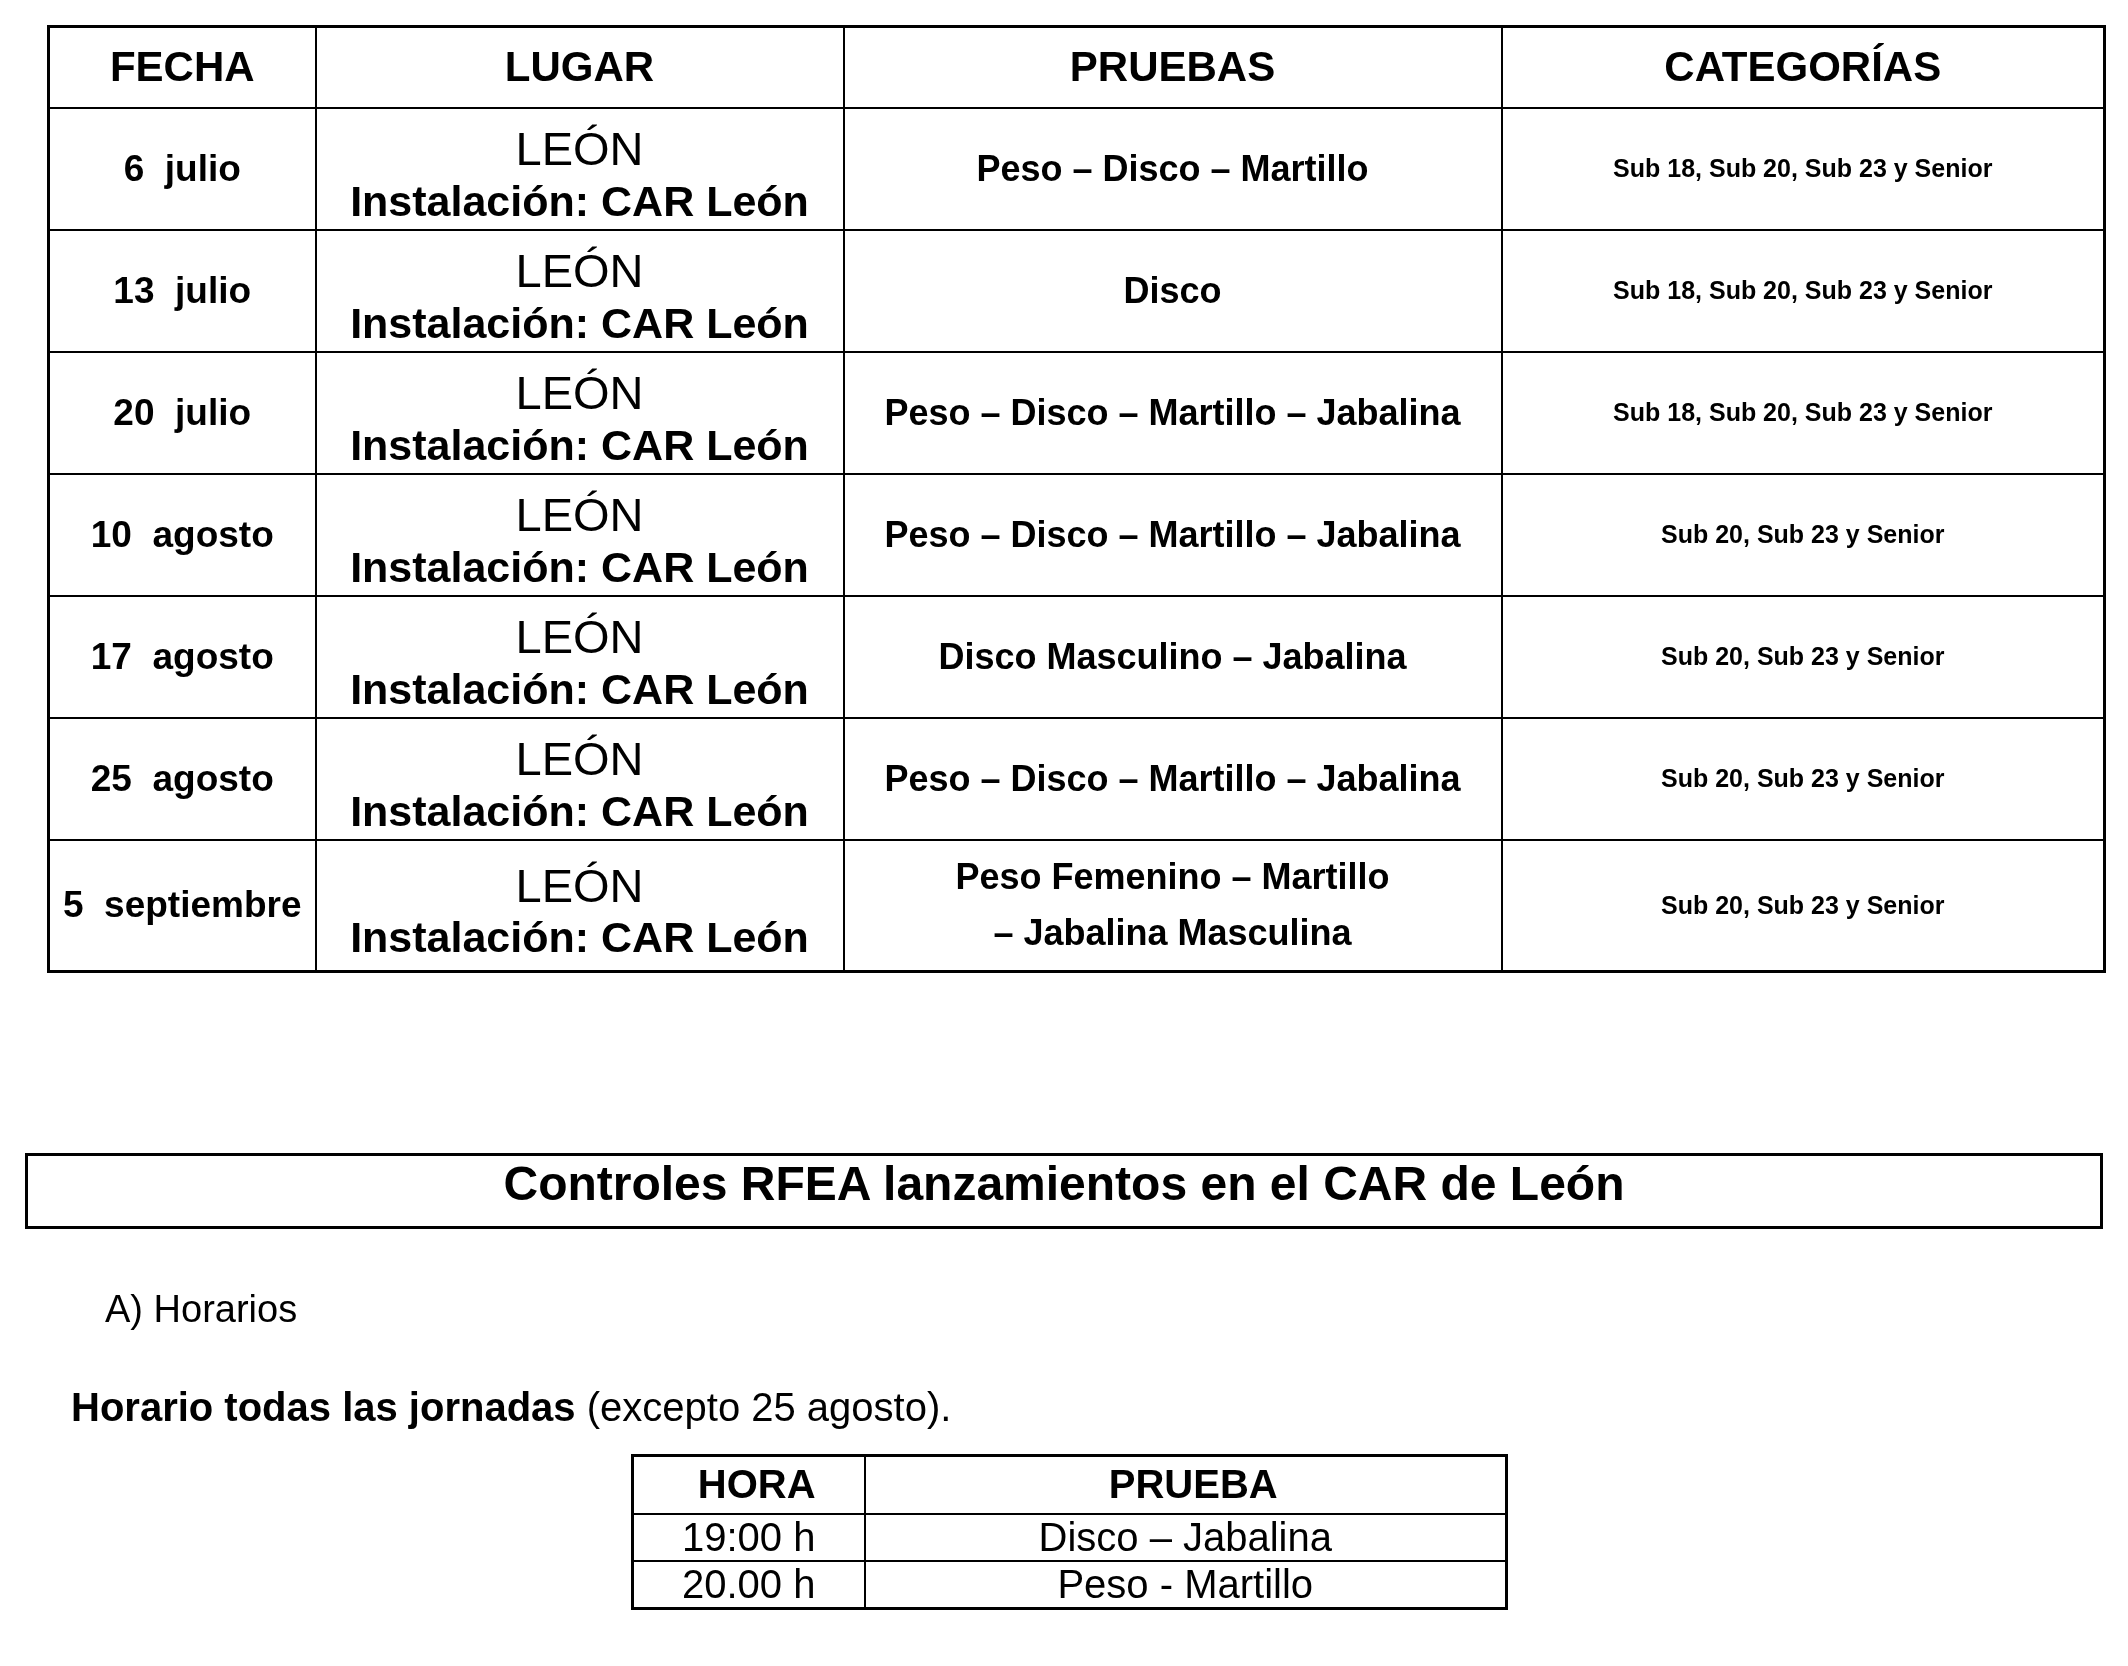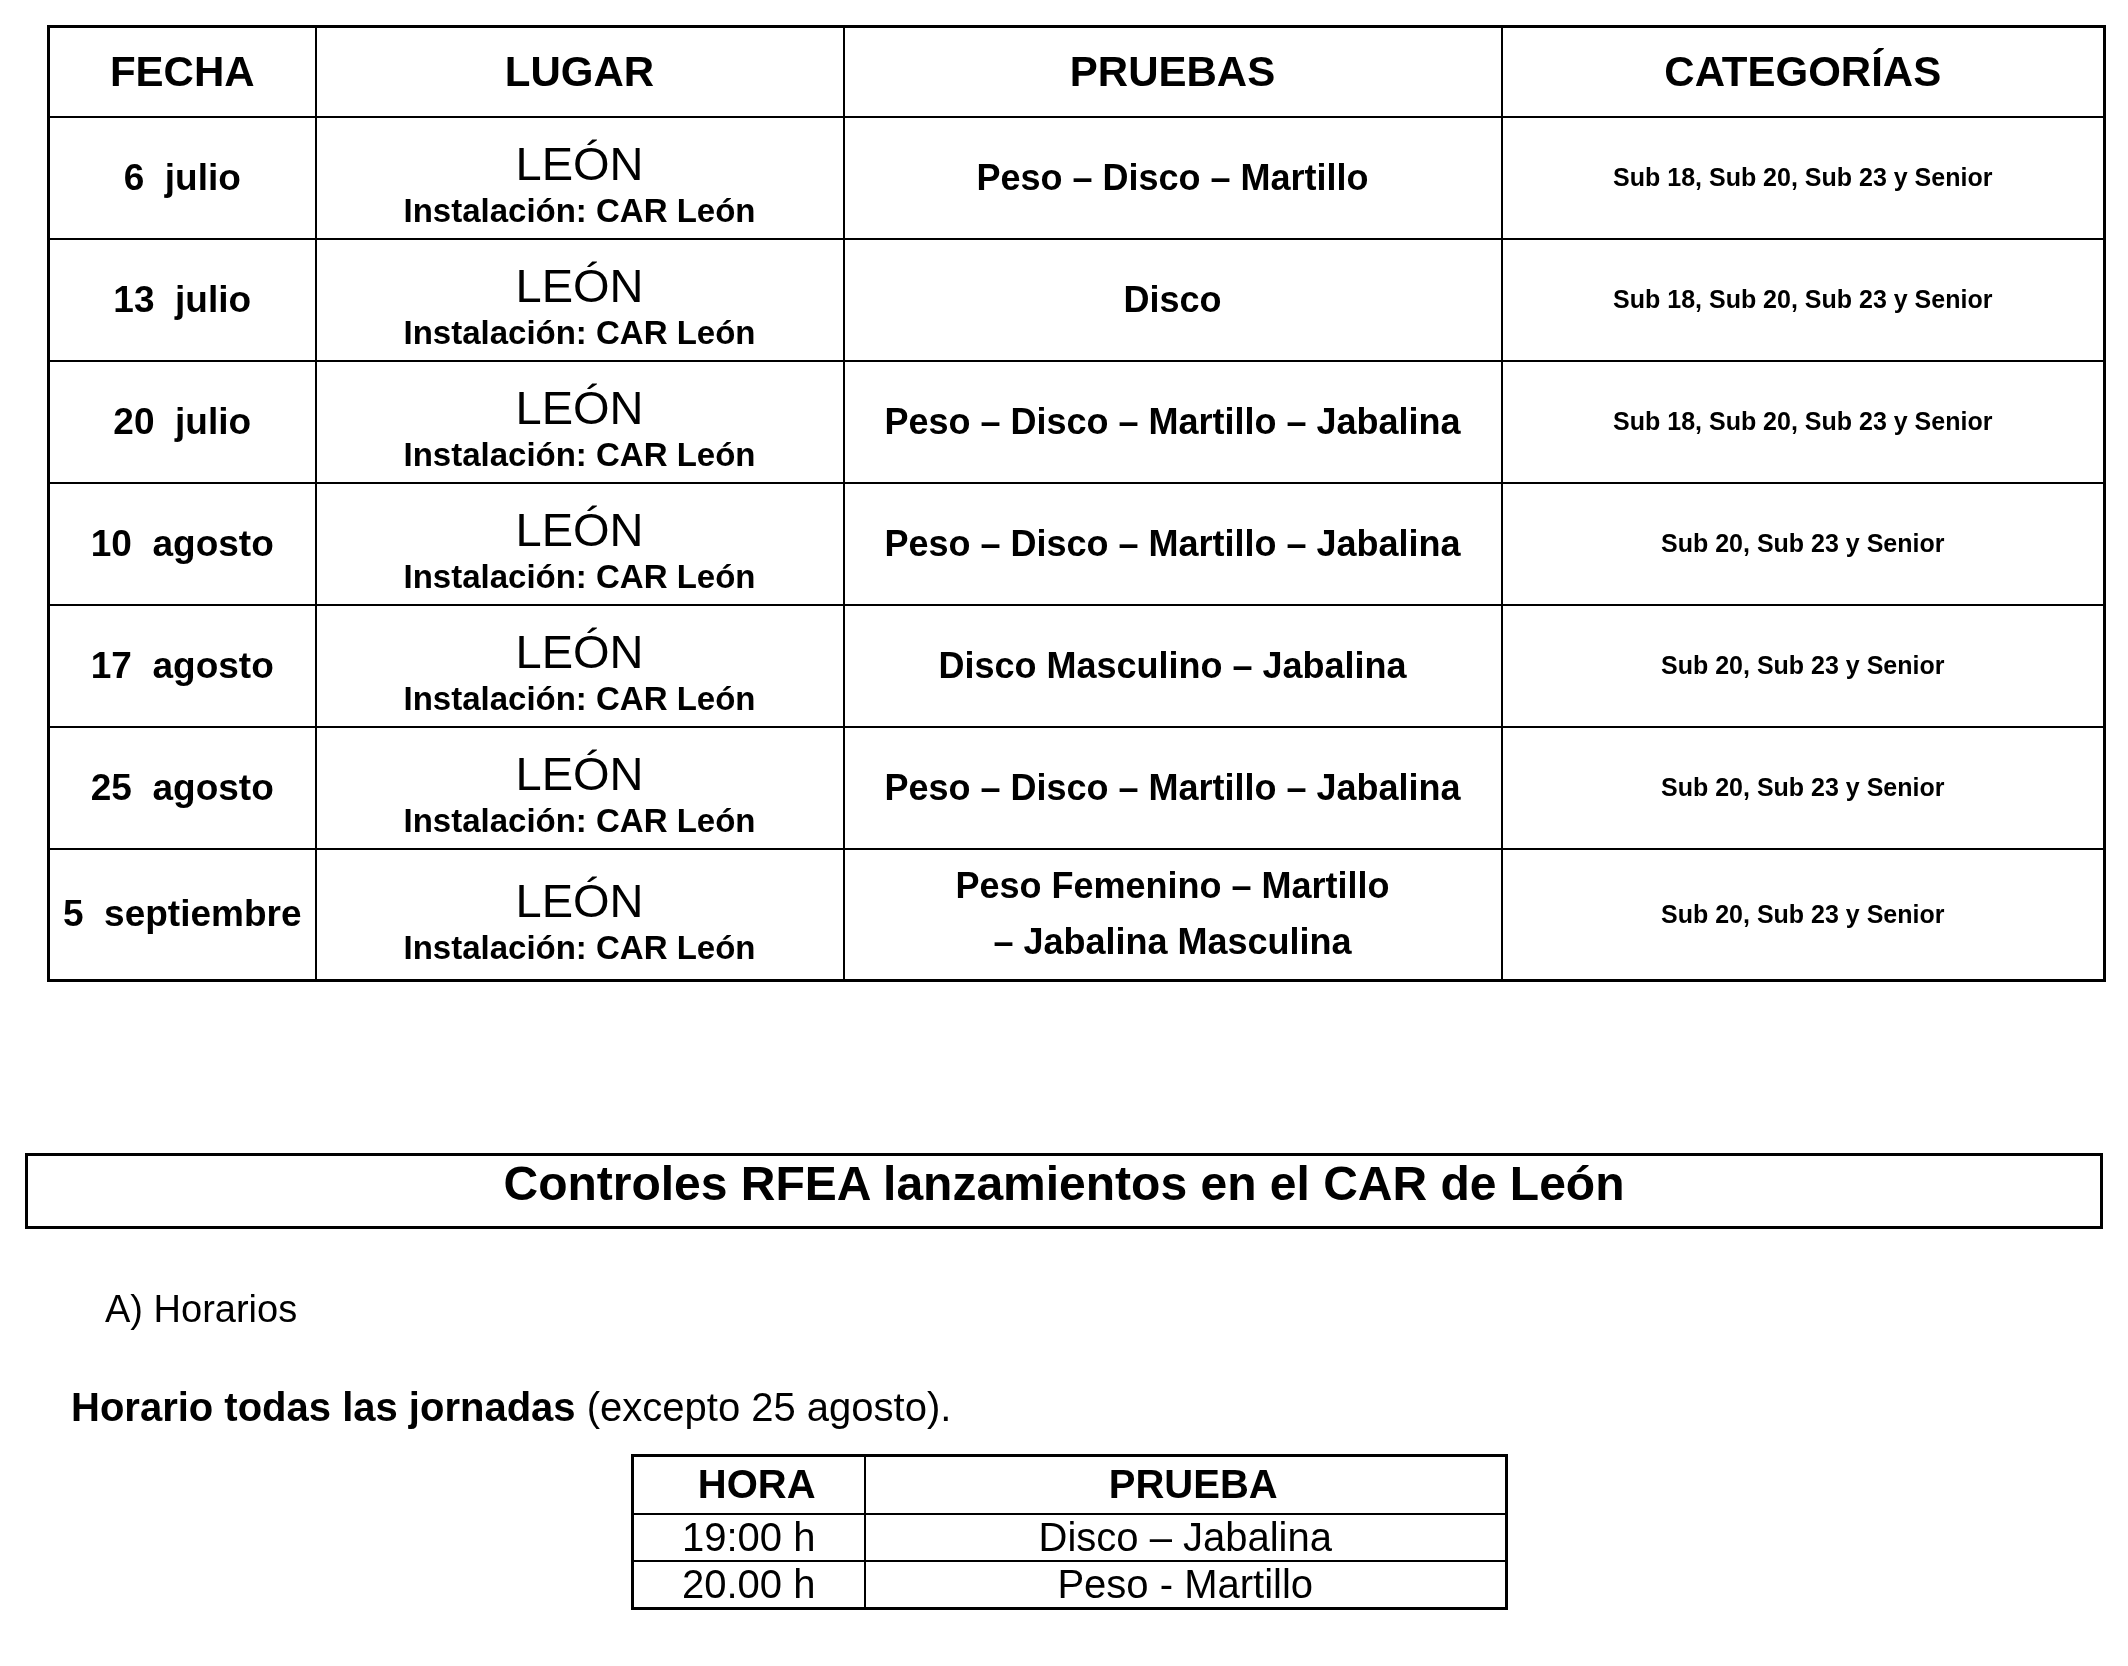--- a/index.html
+++ b/index.html
@@ -26,40 +26,40 @@
     table-layout: fixed;
     border: 3px solid #000;
   }
   .main-table th, .main-table td {
     border: 2px solid #000;
     text-align: center;
     vertical-align: middle;
     padding: 0 4px;
     overflow: hidden;
   }
-  .main-table thead tr { height: 90px; }
+  .main-table thead tr { height: 81px; }
   .main-table tbody tr { height: 122px; }
   .main-table tbody tr.tall { height: 132px; }
   .main-table th {
     font-size: 42px;
     font-weight: bold;
   }
   .c-fecha {
     font-size: 37px;
     font-weight: bold;
     white-space: pre-wrap;
   }
   .venue {
     font-size: 47px;
     font-weight: normal;
     line-height: 1.08;
     margin-top: 15px;
   }
   .facility {
-    font-size: 33px;
+    font-size: 43px;
     font-weight: bold;
     line-height: 1.25;
   }
   .c-pruebas {
     font-size: 36px;
     font-weight: bold;
     white-space: pre-wrap;
     line-height: 1.55;
   }
   .c-categorias {

